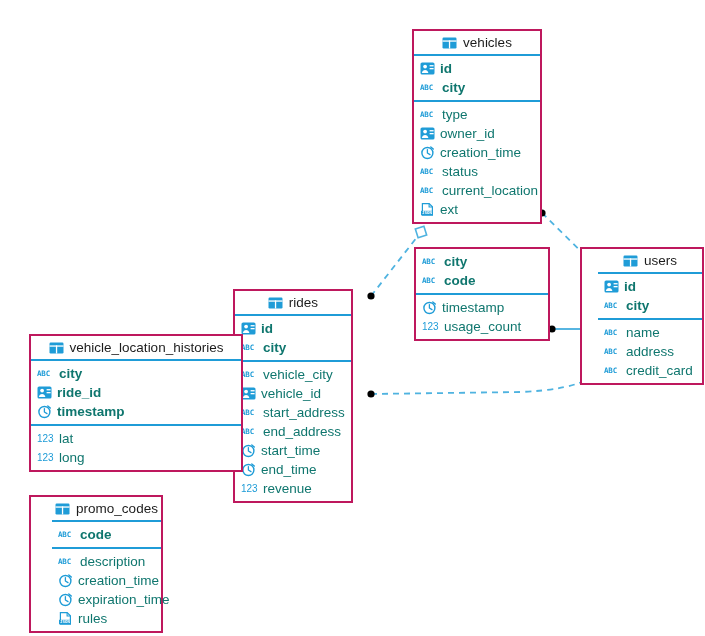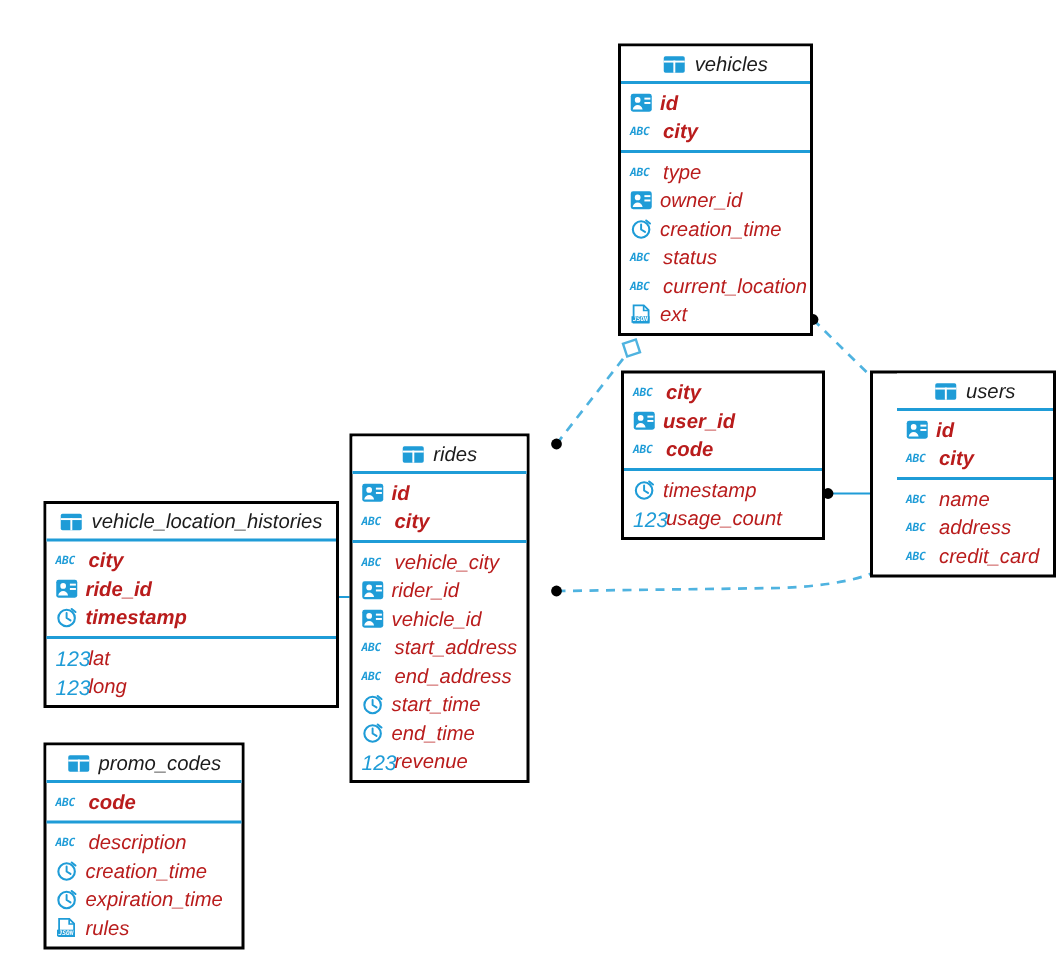--- a/index.html
+++ b/index.html
@@ -24,24 +24,23 @@
     top: 0;
     width: 705px;
     height: 636px;
     pointer-events: none;
   }
 
   
   .entity {
     position: absolute;
     box-sizing: border-box;
-    border: 2px solid #000000;
+    border: 2px solid #be185d;
     background: #ffffff;
     z-index: 5;
-    font-style: italic;
   }
   .entity-header {
     box-sizing: border-box;
     height: 25px;
     border-bottom: 2px solid #1F9CD7;
     display: flex;
     align-items: center;
     justify-content: center;
     gap: 6px;
     padding: 0 8px;
@@ -62,21 +61,21 @@
   .field {
     display: flex;
     align-items: center;
     gap: 5px;
     padding: 0 6px;
     height: 19px;
     white-space: nowrap;
   }
   .field-label {
     font-size: 13.5px;
-    color: #b91c1c;
+    color: #0f766e;
     line-height: 1;
   }
   .field.pk .field-label {
     font-weight: bold;
   }
 
   
   .icon {
     display: inline-flex;
     align-items: center;
@@ -91,21 +90,21 @@
     font-size: 7.5px;
     font-weight: bold;
     color: #1F9CD7;
     letter-spacing: -0.2px;
     line-height: 1;
     width: 17px;
     height: 15px;
   }
   .icon-123 {
     font-family: "Liberation Sans", sans-serif;
-    font-size: 14px;
+    font-size: 10px;
     font-weight: normal;
     color: #1F9CD7;
     line-height: 1;
     width: 17px;
     height: 15px;
     text-align: center;
   }
   .field .icon-abc, .field .icon-123 {
     justify-content: flex-start;
   }
@@ -218,32 +217,20 @@
         </div>
       </div>
     </div>
     <div class="entity" style="left: 414px; top: 247px; width: 136px;">
       <div class="field-group keys">
         <div class="field pk">
           <span class="icon icon-abc">ABC</span>
           <span class="field-label">city</span>
         </div>
         <div class="field pk">
-          <span class="icon">
-            <svg width="15" height="13" viewBox="0 0 15 13">
-              <rect x="0.5" y="0.5" width="14" height="12" rx="1.6" fill="#1F9CD7"></rect>
-              <circle cx="5.1" cy="4.6" r="1.9" fill="#fff"></circle>
-              <path d="M1.8 11.0c0.4-2.0 1.7-3.0 3.3-3.0s2.9 1.0 3.3 3.0z" fill="#fff"></path>
-              <rect x="9.6" y="3.1" width="4.0" height="1.3" fill="#fff"></rect>
-              <rect x="9.6" y="6.0" width="4.0" height="1.3" fill="#fff"></rect>
-            </svg>
-          </span>
-          <span class="field-label">user_id</span>
-        </div>
-        <div class="field pk">
           <span class="icon icon-abc">ABC</span>
           <span class="field-label">code</span>
         </div>
       </div>
       <div class="field-group cols">
         <div class="field">
           <span class="icon">
             <svg width="15" height="15" viewBox="0 0 15 15">
               <circle cx="7.4" cy="8.0" r="5.5" fill="none" stroke="#1F9CD7" stroke-width="1.4"></circle>
               <path d="M7.4 8.0 L7.4 4.6 M7.4 8.0 L10.0 9.6" stroke="#1F9CD7" stroke-width="1.3" stroke-linecap="round" fill="none"></path>
@@ -339,32 +326,20 @@
         <div class="field">
           <span class="icon">
             <svg width="15" height="13" viewBox="0 0 15 13">
               <rect x="0.5" y="0.5" width="14" height="12" rx="1.6" fill="#1F9CD7"></rect>
               <circle cx="5.1" cy="4.6" r="1.9" fill="#fff"></circle>
               <path d="M1.8 11.0c0.4-2.0 1.7-3.0 3.3-3.0s2.9 1.0 3.3 3.0z" fill="#fff"></path>
               <rect x="9.6" y="3.1" width="4.0" height="1.3" fill="#fff"></rect>
               <rect x="9.6" y="6.0" width="4.0" height="1.3" fill="#fff"></rect>
             </svg>
           </span>
-          <span class="field-label">rider_id</span>
-        </div>
-        <div class="field">
-          <span class="icon">
-            <svg width="15" height="13" viewBox="0 0 15 13">
-              <rect x="0.5" y="0.5" width="14" height="12" rx="1.6" fill="#1F9CD7"></rect>
-              <circle cx="5.1" cy="4.6" r="1.9" fill="#fff"></circle>
-              <path d="M1.8 11.0c0.4-2.0 1.7-3.0 3.3-3.0s2.9 1.0 3.3 3.0z" fill="#fff"></path>
-              <rect x="9.6" y="3.1" width="4.0" height="1.3" fill="#fff"></rect>
-              <rect x="9.6" y="6.0" width="4.0" height="1.3" fill="#fff"></rect>
-            </svg>
-          </span>
           <span class="field-label">vehicle_id</span>
         </div>
         <div class="field">
           <span class="icon icon-abc">ABC</span>
           <span class="field-label">start_address</span>
         </div>
         <div class="field">
           <span class="icon icon-abc">ABC</span>
           <span class="field-label">end_address</span>
         </div>
@@ -387,21 +362,21 @@
             </svg>
           </span>
           <span class="field-label">end_time</span>
         </div>
         <div class="field">
           <span class="icon icon-123">123</span>
           <span class="field-label">revenue</span>
         </div>
       </div>
     </div>
-    <div class="entity" style="left: 29px; top: 334px; width: 197px;">
+    <div class="entity" style="left: 29px; top: 334px; width: 214px;">
       <div class="entity-header">
         <span class="icon">
           <svg width="15" height="12" viewBox="0 0 15 12">
             <rect x="0.5" y="0.5" width="14" height="11" rx="1.2" fill="#1F9CD7"></rect>
             <rect x="0.5" y="3.4" width="14" height="1.3" fill="#fff"></rect>
             <rect x="6.9" y="3.4" width="1.3" height="8.1" fill="#fff"></rect>
           </svg>
         </span>
         <span class="entity-title">vehicle_location_histories</span>
       </div>
@@ -437,21 +412,21 @@
         <div class="field">
           <span class="icon icon-123">123</span>
           <span class="field-label">lat</span>
         </div>
         <div class="field">
           <span class="icon icon-123">123</span>
           <span class="field-label">long</span>
         </div>
       </div>
     </div>
-    <div class="entity" style="left: 29px; top: 495px; width: 134px;">
+    <div class="entity" style="left: 29px; top: 495px; width: 134px; padding-left: 21px;">
       <div class="entity-header">
         <span class="icon">
           <svg width="15" height="12" viewBox="0 0 15 12">
             <rect x="0.5" y="0.5" width="14" height="11" rx="1.2" fill="#1F9CD7"></rect>
             <rect x="0.5" y="3.4" width="14" height="1.3" fill="#fff"></rect>
             <rect x="6.9" y="3.4" width="1.3" height="8.1" fill="#fff"></rect>
           </svg>
         </span>
         <span class="entity-title">promo_codes</span>
       </div>

